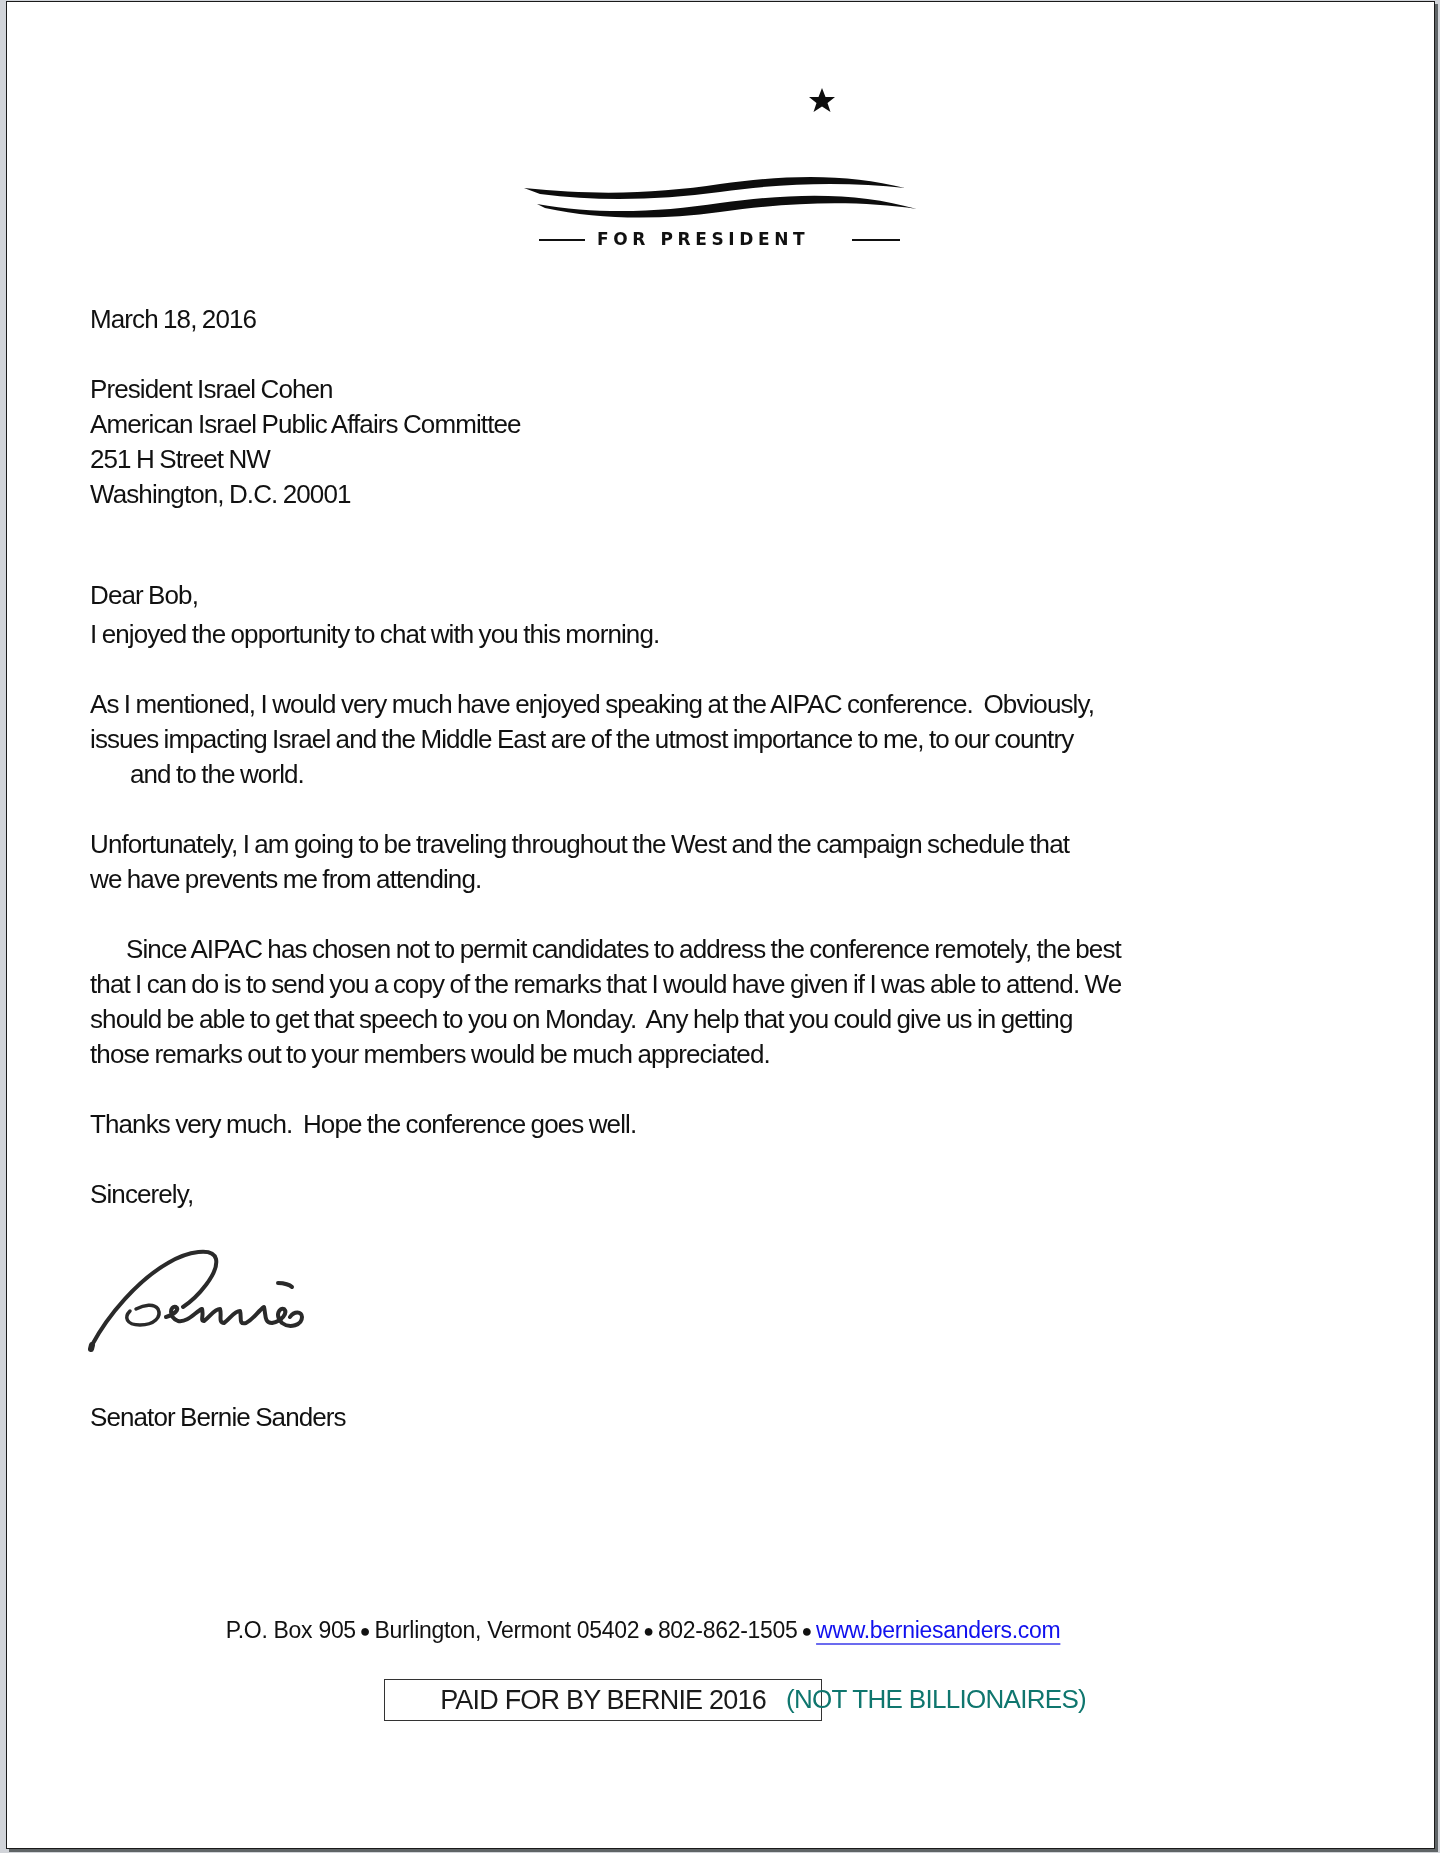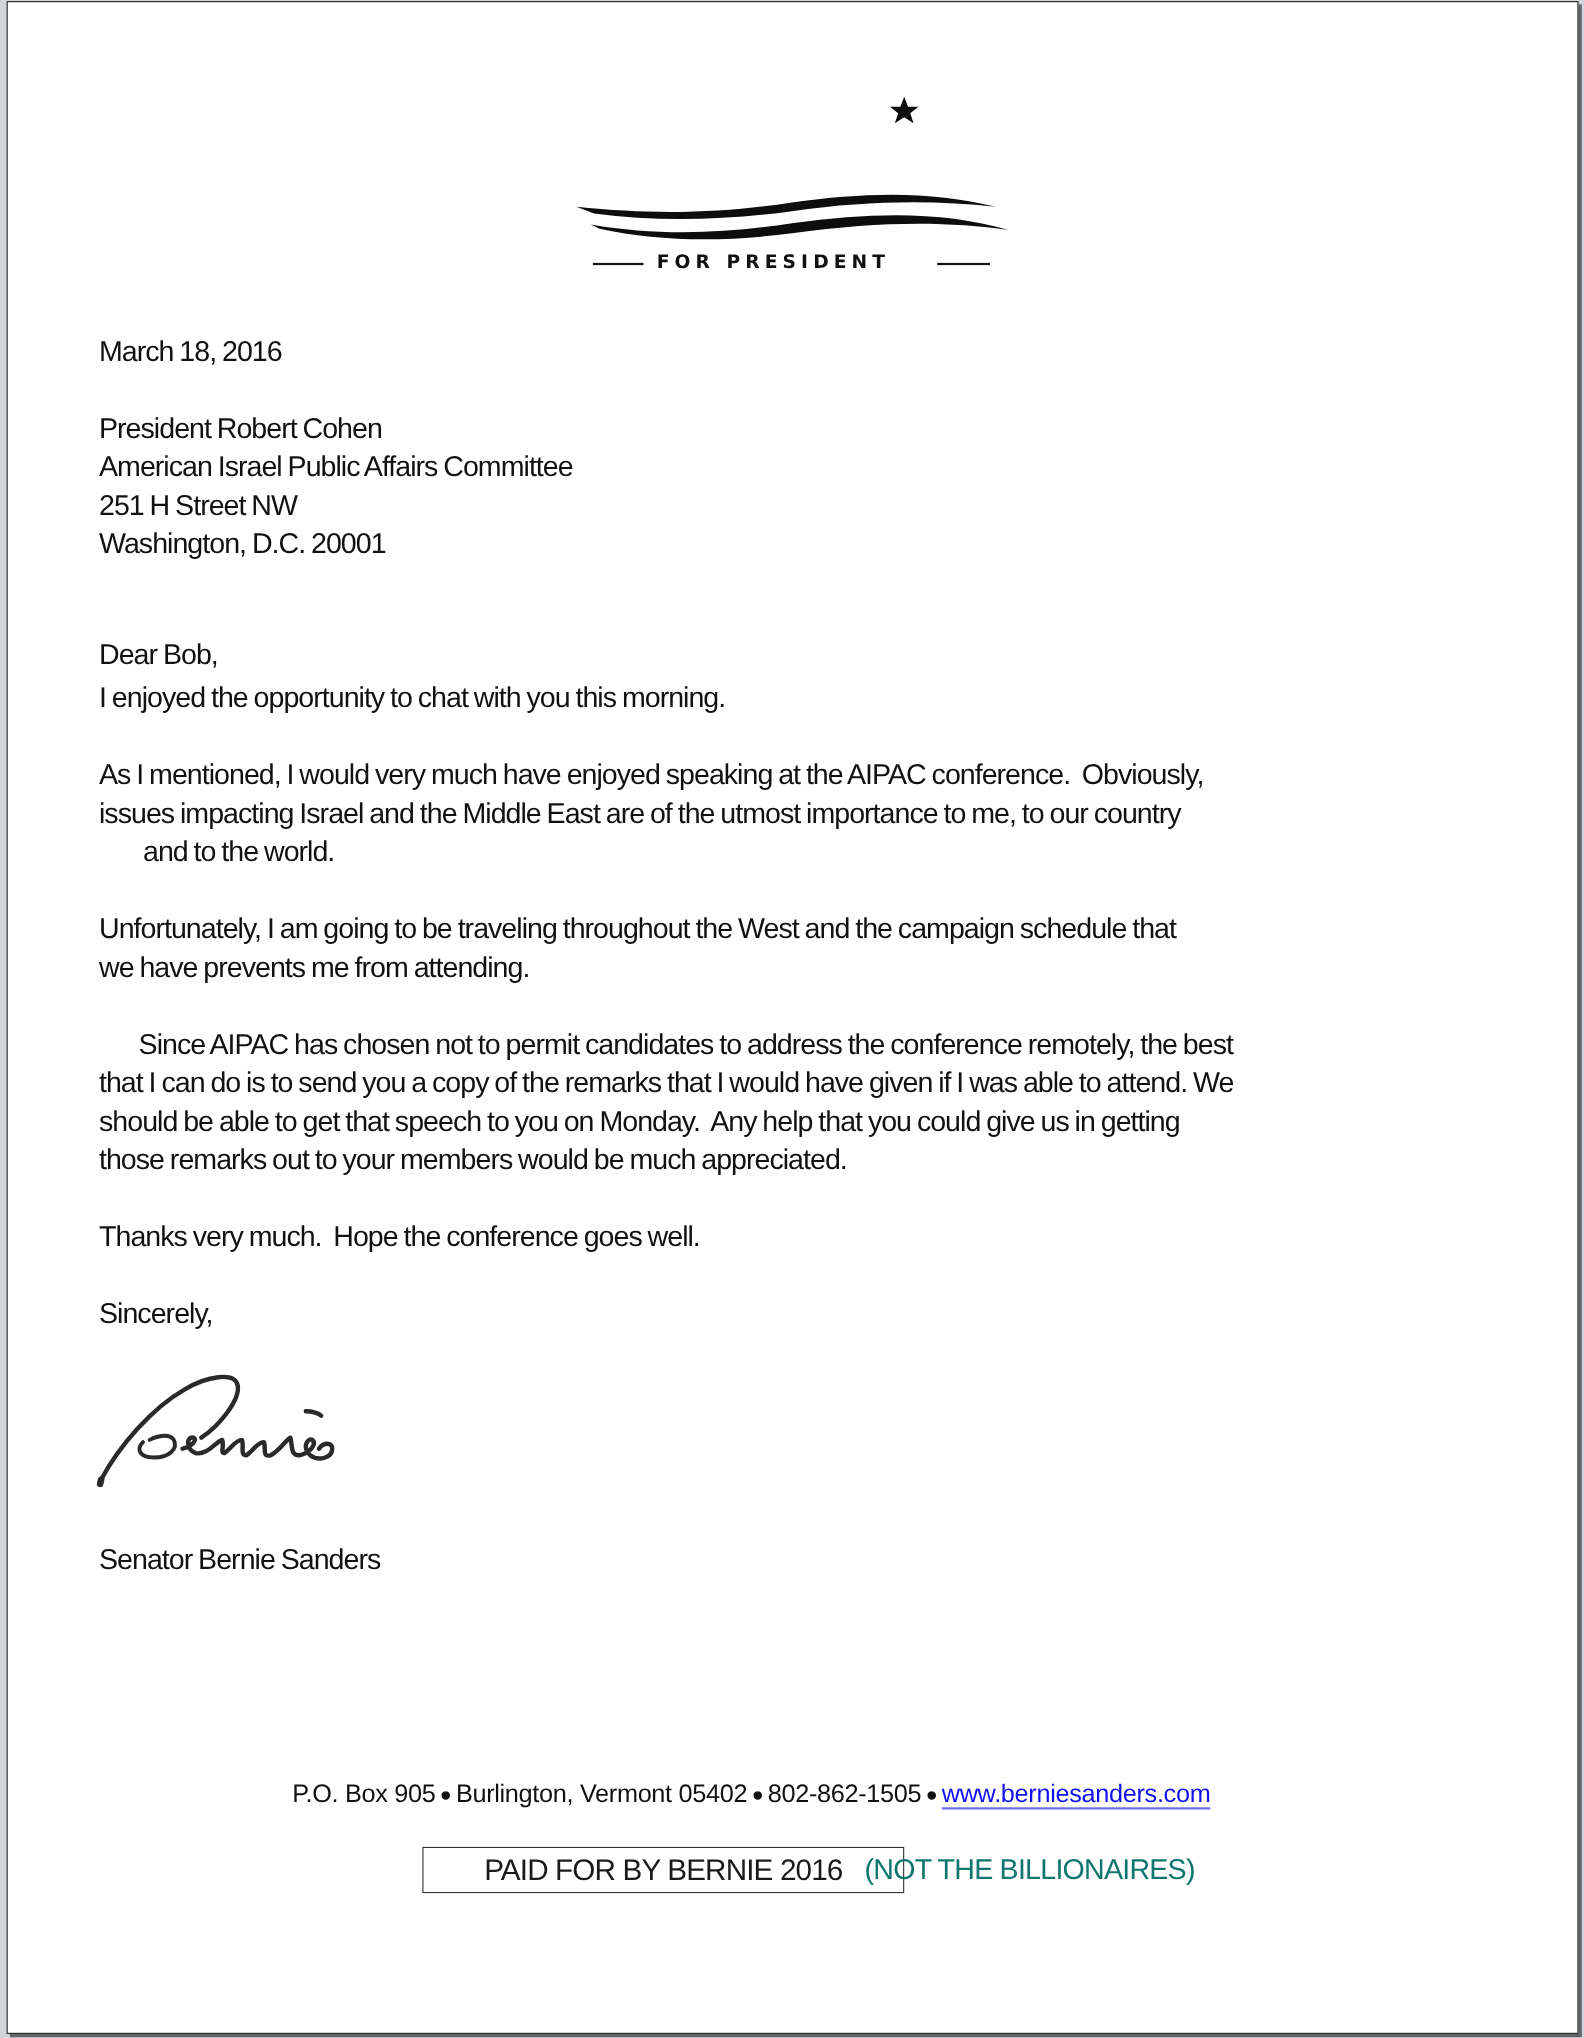--- a/index.html
+++ b/index.html
@@ -53,21 +53,20 @@
     word-spacing: -1px;
   }
   .sig { position: absolute; left: 88px; top: 1245px; }
 
   .footer-addr {
     position: absolute; left: 0; top: 1615px; width: 1260px;
     text-align: center;
     font-size: 23px; line-height: 30px; color: #111;
     letter-spacing: -0.3px;
     white-space: nowrap;
-    padding-left: 40px;
   }
   .footer-addr .inner { display: inline-block; margin-left: 26px; }
   .bullet { font-size: 18px; margin: 0 4px; position: relative; top: -1px; }
   .link { color: #1010ee; text-decoration: underline; text-decoration-color: #6b6bef; text-underline-offset: 5px; }
   .paid-box {
     position: absolute; left: 384px; top: 1679px;
     width: 438px; height: 42px;
     border: 1.5px solid #333;
     box-sizing: border-box;
     font-size: 27px; line-height: 40px; color: #1a1a1a;
@@ -97,21 +96,21 @@
     <path d="M537,204 C600,215 660,212 720,203 C800,192 860,193 917,209 C860,201 800,201 720,212 C660,220 600,220 545,208 Z" fill="#0d0d0d"></path>
   </svg>
   <div class="tag-line" style="left:539px; width:46px;"></div>
   <div class="tagline">FOR PRESIDENT</div>
   <div class="tag-line" style="left:852px; width:48px;"></div>
 </div>
 
 <div class="line" style="top:302px;">March 18, 2016</div>
 
 <div>
-  <div class="line" style="top:372px;">President Robert Cohen</div>
+  <div class="line" style="top:372px;">President Israel Cohen</div>
   <div class="line" style="top:407px;">American Israel Public Affairs Committee</div>
   <div class="line" style="top:442px;">251 H Street NW</div>
   <div class="line" style="top:477px;">Washington, D.C. 20001</div>
 </div>
 
 <div class="line" style="top:578px;">Dear Bob,</div>
 
 <div>
   <div class="line" style="top:617px;">I enjoyed the opportunity to chat with you this morning.</div>
 

